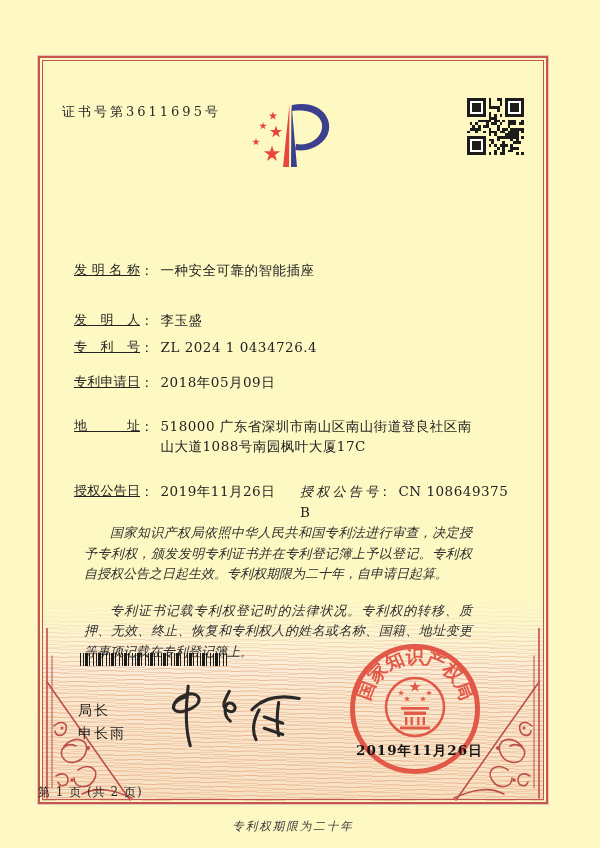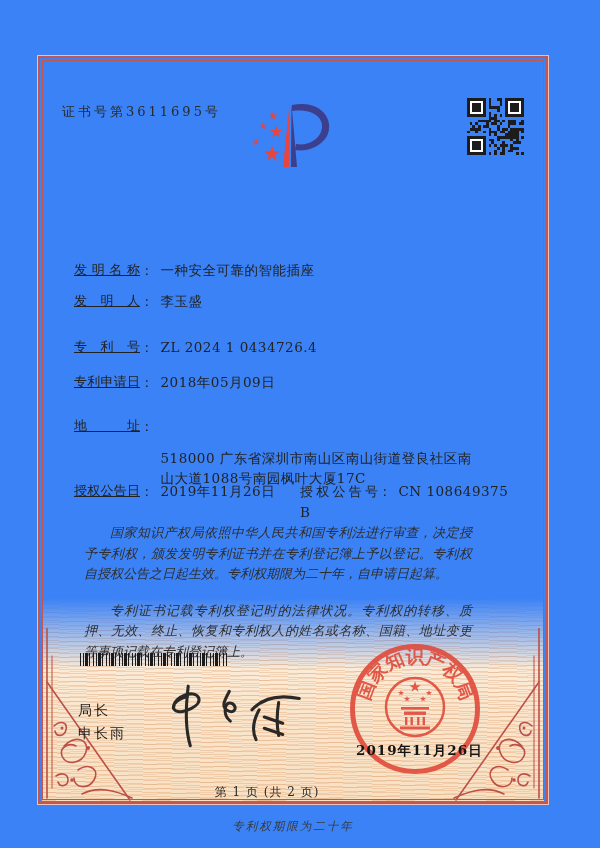--- a/index.html
+++ b/index.html
@@ -1,16 +1,16 @@
 <!DOCTYPE html>
 <html><head>
 <meta charset="utf-8">
 <style>
   html,body{margin:0;padding:0;background:#fff;}
-  .page{position:relative;width:600px;height:848px;background:#3b82f6;overflow:hidden;
+  .page{position:relative;width:600px;height:848px;background:#fef9c3;overflow:hidden;
         font-family:"DejaVu Serif","Liberation Serif",serif;color:#222;}
 
   
   .frame{position:absolute;left:38px;top:56px;width:510px;height:748px;
          border:2px solid #c4564e;box-shadow:0 0 0 1px #ecc2ba;box-sizing:border-box;}
   .frame::before{content:"";position:absolute;inset:2px;border:1px solid #c4564e;pointer-events:none;}
 
   
   .pattern{position:absolute;left:42px;top:598px;width:502px;height:203px;
     background:
@@ -28,44 +28,44 @@
   .cert-no{position:absolute;left:62px;top:103px;font-size:13px;letter-spacing:3px;color:#2a2a2a;}
   .logo{position:absolute;left:243px;top:86px;width:136px;height:106px;}
   .qr{position:absolute;left:467px;top:98px;width:57px;height:57px;}
   .title{position:absolute;left:38px;top:191px;width:510px;text-align:center;
          font-size:29px;font-weight:bold;letter-spacing:17px;text-indent:17px;color:#111;}
 
   
   .row{position:absolute;left:74px;width:440px;font-size:13.5px;color:#222;line-height:20px;}
   .lbl{display:inline-block;width:66px;font-size:13px;text-align:justify;text-align-last:justify;vertical-align:top;text-decoration:underline;}
   .colon{margin-right:7px;}
-  .val{letter-spacing:.5px;margin-top:32px;}
+  .val{letter-spacing:.5px;}
   .val-address{display:inline-block;width:318px;vertical-align:top;}
   .grp2{position:absolute;left:226px;top:0;}
-  .lbl2{display:inline-block;width:78px;font-size:13px;text-align:justify;text-align-last:justify;}
+  .lbl2{display:inline-block;width:78px;font-size:13px;text-align:justify;text-align-last:justify;font-style:italic;}
 
   
   .paras{position:absolute;left:68px;top:507px;width:420px;font-size:13px;line-height:20.5px;
          font-style:italic;color:#2e2e2e;text-align:justify;}
   .paras p{margin:16px;text-indent:2em;}
 
   
   .barcode{position:absolute;left:80px;top:653px;width:147px;height:13px;
     background-image:repeating-linear-gradient(90deg,
       #1b1b1b 0 1.5px, rgba(0,0,0,0) 1.5px 3px,
       #1b1b1b 3px 4px, rgba(0,0,0,0) 4px 5.5px,
       #1b1b1b 5.5px 8.5px, rgba(0,0,0,0) 8.5px 9.5px,
       #1b1b1b 9.5px 10.5px, rgba(0,0,0,0) 10.5px 13px);}
   .director{position:absolute;left:78px;top:699px;font-family:Liberation Serif, serif;
             font-size:14px;color:#1d1d1d;line-height:23px;letter-spacing:2px;}
   .signature{position:absolute;left:163px;top:680px;width:145px;height:74px;}
   .seal{position:absolute;left:348px;top:641px;width:134px;height:140px;}
   .seal-date{position:absolute;left:356px;top:742px;font-size:13.5px;font-weight:bold;
              letter-spacing:1px;color:#141414;}
-  .page-num{position:absolute;left:38px;top:784px;width:458px;text-align:center;
+  .page-num{position:absolute;left:38px;top:784px;width:458px;text-align:left;
             font-size:12px;color:#2a2a2a;letter-spacing:1px;}
   .back-note{position:absolute;left:38px;top:819px;width:510px;text-align:center;
              font-size:11.5px;font-style:italic;letter-spacing:2px;color:#3a3a3a;}
 </style>
 </head>
 <body>
 
 <div class="page">
 
   <div class="pattern"></div>
@@ -257,21 +257,21 @@
       <rect x="16" y="2" width="3" height="3" fill="#1c1c1c"></rect>
       <rect x="0" y="14" width="7" height="7" fill="#1c1c1c"></rect>
       <rect x="1" y="15" width="5" height="5" fill="#fff"></rect>
       <rect x="2" y="16" width="3" height="3" fill="#1c1c1c"></rect>
     </svg>
 
 
   <div class="row" style="top:260px">
     <span class="lbl">发明名称</span><span class="colon">：</span><span class="val">一种安全可靠的智能插座</span>
   </div>
-  <div class="row" style="top:291px">
+  <div class="row" style="top:310px">
     <span class="lbl">发明人</span><span class="colon">：</span><span class="val">李玉盛</span>
   </div>
   <div class="row" style="top:337px">
     <span class="lbl">专利号</span><span class="colon">：</span><span class="val">ZL 2024 1 0434726.4</span>
   </div>
   <div class="row" style="top:372px">
     <span class="lbl">专利申请日</span><span class="colon">：</span><span class="val">2018年05月09日</span>
   </div>
   <div class="row" style="top:416px">
     <span class="lbl">地址</span><span class="colon">：</span><span class="val val-address">518000 广东省深圳市南山区南山街道登良社区南山大道1088号南园枫叶大厦17C</span>

